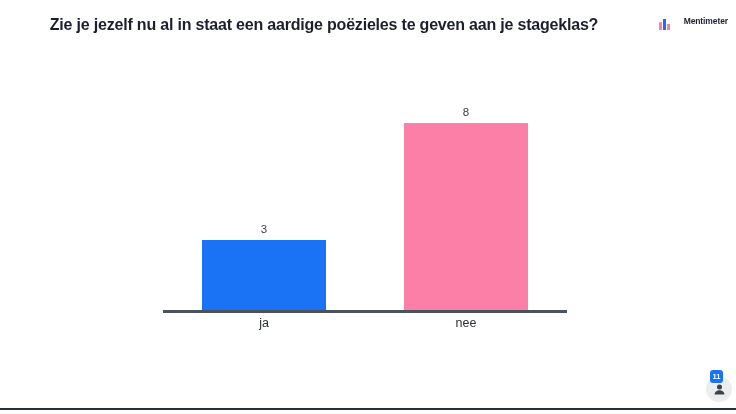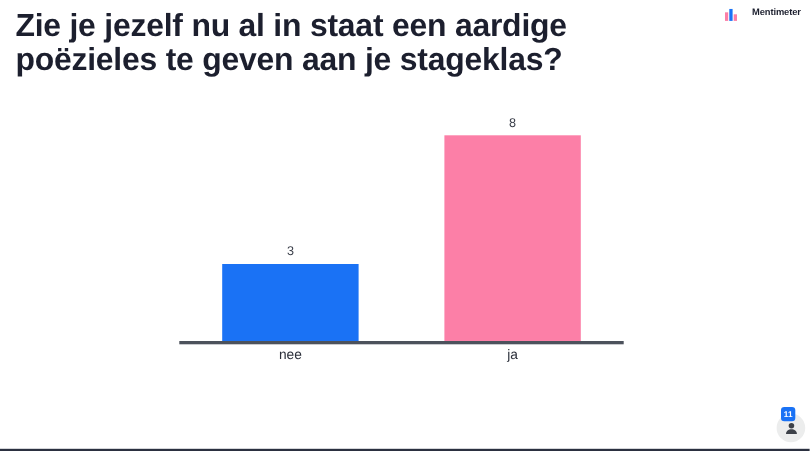--- a/index.html
+++ b/index.html
@@ -21,32 +21,33 @@
     inset: 0;
     background: #ffffff;
   }
 
   
   .question-title {
     position: absolute;
     left: 14px;
     top: 9px;
     width: 620px;
-    font-size: 29px;
+    font-size: 16px;
     line-height: 31px;
     font-weight: 700;
     letter-spacing: -0.2px;
     color: #1c1f2e;
     white-space: pre-wrap;
+    text-align: center;
   }
 
   .brand {
     position: absolute;
     right: 8px;
-    top: 6px;
+    top: 16px;
     display: flex;
     align-items: flex-start;
     gap: 14px;
   }
   .brand-mark {
     display: block;
     width: 11px;
     height: 11px;
   }
   .brand-text {
@@ -203,24 +204,24 @@
           <div class="bar-rect" id="bar-1" style="background: rgb(252, 127, 167); height: 86.9565%;"></div>
         </div>
 
       </div>
     </div>
 
     <div class="axis-line"></div>
 
     <div class="xlabels">
       <div class="xlabel-slot">
-        <span class="xlabel">nee</span>
+        <span class="xlabel">ja</span>
       </div>
       <div class="xlabel-slot">
-        <span class="xlabel">ja</span>
+        <span class="xlabel">nee</span>
       </div>
     </div>
   </div>
 
   <div class="participants">
     <span class="participants-badge">11</span>
     <span class="participants-avatar">
       <svg width="13" height="13" viewBox="0 0 16 16" xmlns="http://www.w3.org/2000/svg">
         <circle cx="8" cy="5" r="3.1" fill="#3d4149"></circle>
         <path d="M1.9 14.3c0-3.3 2.7-5.3 6.1-5.3s6.1 2 6.1 5.3z" fill="#3d4149"></path>

